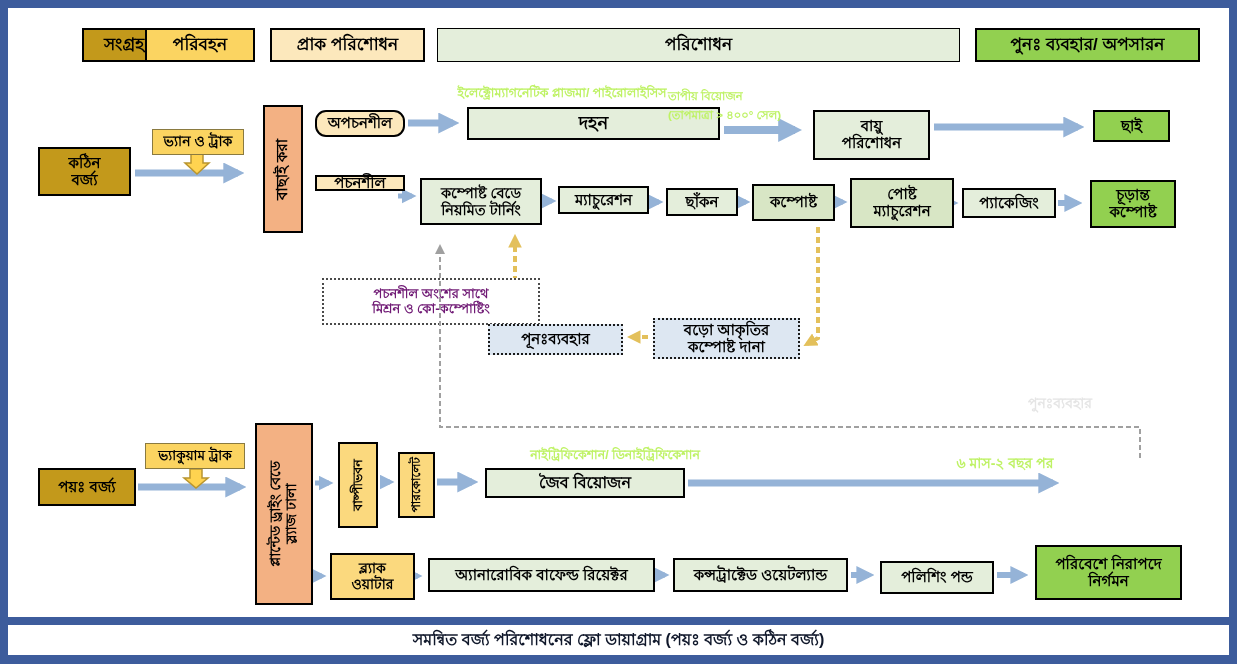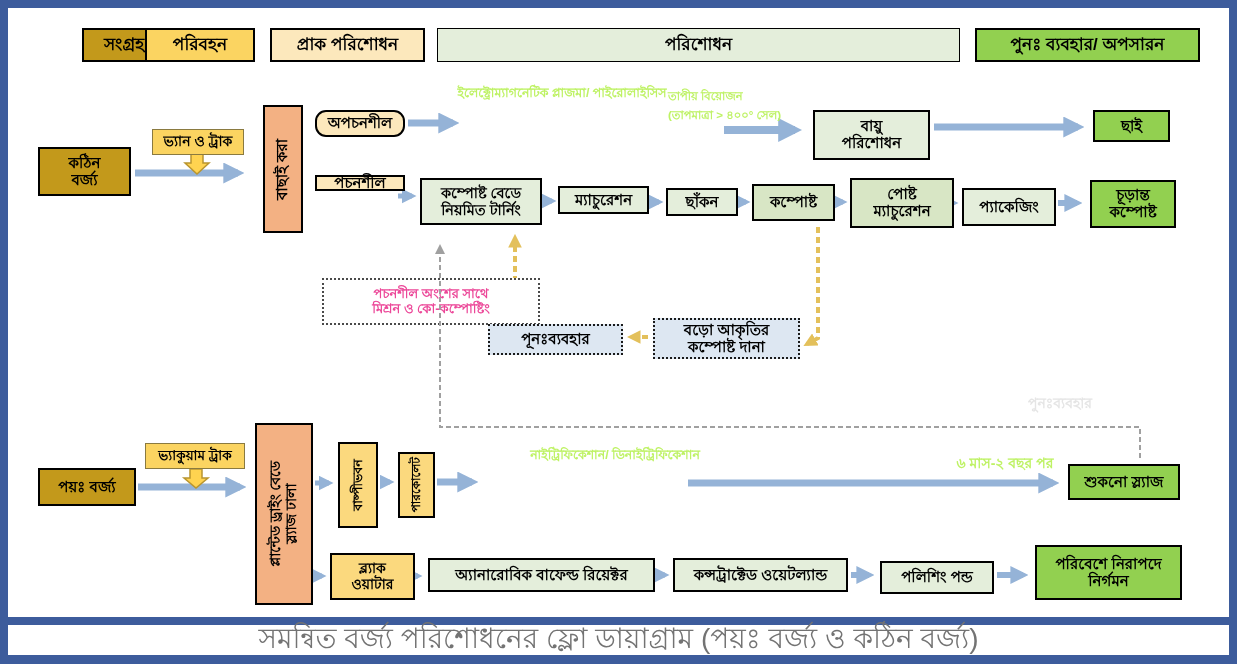--- a/index.html
+++ b/index.html
@@ -6,39 +6,39 @@
   .frame{
     position:relative;width:1237px;height:664px;
     background:#3D5C9C;overflow:hidden;
     font-family:"Liberation Sans","DejaVu Sans",sans-serif;
   }
   .canvas-bg{position:absolute;left:8px;top:8px;width:1221px;height:609px;background:#ffffff;}
   .titlebar{
     position:absolute;left:8px;top:625px;width:1221px;height:30px;background:#ffffff;
     display:flex;align-items:center;justify-content:center;
   }
-  .titlebar span{font-size:28px;font-weight:normal;color:#737373;}
+  .titlebar span{font-size:16px;font-weight:bold;color:#0f172a;}
   svg.layer{position:absolute;left:0;top:0;width:1237px;height:664px;}
   .node{
     position:absolute;display:flex;align-items:center;justify-content:center;
     text-align:center;font-weight:bold;color:#000;font-size:15px;line-height:1.12;
     white-space:pre-line;box-sizing:border-box;
   }
   .b2{border:2px solid #000;}
   .b1{border:1.5px solid #000;}
   .gold{background:#C3991B;}
   .yellow{background:#FBD461;}
   .pale{background:#FCE8BC;}
   .lgreen{background:#E4EEDB;}
   .lgreen2{background:#D8E6C5;}
   .bgreen{background:#92D050;}
   .salmon{background:#F3B183;}
   .syellow{background:#FBD97E;}
   .dotblue{background:#DDE7F2;border:2px dotted #1a1a1a;}
-  .notebox{background:#ffffff;border:2px dotted #4a4a4a;color:#ec4899;font-size:13px;}
+  .notebox{background:#ffffff;border:2px dotted #4a4a4a;color:#701a75;font-size:13px;}
   .lbl{position:absolute;font-weight:bold;color:#bef264;text-align:center;white-space:pre-line;}
   .rot{transform:rotate(-90deg);white-space:nowrap;flex:none;}
   .rot2{transform:rotate(-90deg);white-space:pre-line;flex:none;text-align:center;}
   .graylbl{color:#e5e5e5;font-weight:bold;}
 </style>
 </head>
 <body>
 
 <div class="frame">
   <div class="canvas-bg"></div>
@@ -93,35 +93,36 @@
   <div class="node bgreen b2" style="left:975px;top:28px;width:225px;height:34px;font-size:17px;">পুনঃ ব্যবহার/ অপসারন</div>
 
   <div class="node gold b2" style="left:38px;top:147px;width:93px;height:49px;">কঠিন
 বর্জ্য</div>
   <div class="node yellow" style="left:152px;top:129px;width:92px;height:26px;font-size:14px;border:1.5px solid #8A7A40;text-align:center;">ভ্যান ও ট্রাক</div>
   <div class="node salmon b2" style="left:263px;top:105px;width:40px;height:128px;">
     <span class="rot" style="font-size:15px;">বাছাই করা</span>
   </div>
   <div class="node pale b2" style="left:315px;top:110px;width:90px;height:27px;border-radius:11px;">অপচনশীল</div>
   <div class="lbl" style="left:432px;top:84px;width:260px;font-size:12.5px;">ইলেক্ট্রোম্যাগনেটিক প্লাজমা/ পাইরোলাইসিস</div>
+  <div class="node lgreen b2" style="left:467px;top:107px;width:253px;height:33px;font-size:18px;">দহন</div>
   <div class="lbl" style="left:668px;top:88px;width:155px;font-size:11.5px;text-align:left;">তাপীয় বিয়োজন
 (তাপমাত্রা &gt; ৪০০° সেল)</div>
   <div class="node lgreen b2" style="left:813px;top:110px;width:117px;height:50px;">বায়ু
 পরিশোধন</div>
   <div class="node bgreen b2" style="left:1093px;top:110px;width:77px;height:32px;">ছাই</div>
 
   <div class="node pale b2" style="left:315px;top:175px;width:90px;height:16px;">পচনশীল</div>
   <div class="node lgreen" style="left:420px;top:178px;width:122px;height:47px;font-size:14.5px;border:2.5px solid #000;">কম্পোষ্ট বেডে
 নিয়মিত টার্নিং</div>
   <div class="node lgreen b2" style="left:558px;top:186px;width:91px;height:28px;">ম্যাচুরেশন</div>
   <div class="node lgreen b2" style="left:666px;top:188px;width:72px;height:28px;">ছাঁকন</div>
   <div class="node lgreen2 b2" style="left:752px;top:184px;width:83px;height:37px;">কম্পোষ্ট</div>
   <div class="node lgreen2 b2" style="left:850px;top:178px;width:104px;height:50px;">পোষ্ট
 ম্যাচুরেশন</div>
-  <div class="node lgreen b2" style="left:962px;top:188px;width:94px;height:38px;">প্যাকেজিং</div>
+  <div class="node lgreen b2" style="left:962px;top:188px;width:94px;height:30px;">প্যাকেজিং</div>
   <div class="node bgreen b2" style="left:1090px;top:180px;width:86px;height:48px;">চূড়ান্ত
 কম্পোষ্ট</div>
 
   <div class="node notebox" style="left:322px;top:278px;width:218px;height:47px;">পচনশীল অংশের সাথে
 মিশ্রন ও কো-কম্পোষ্টিং</div>
   <div class="node dotblue" style="left:488px;top:324px;width:135px;height:31px;">পূনঃব্যবহার</div>
   <div class="node dotblue" style="left:653px;top:318px;width:147px;height:41px;">বড়ো আকৃতির
 কম্পোষ্ট দানা</div>
   <div class="lbl graylbl" style="left:1005px;top:392px;width:110px;font-size:14px;">পুনঃব্যবহার</div>
 
@@ -131,22 +132,22 @@
     <span class="rot2" style="width:176px;font-size:14px;">প্লান্টেড ড্রাইং বেডে
 স্ল্যাজ ঢালা</span>
   </div>
   <div class="node syellow b2" style="left:338px;top:442px;width:40px;height:86px;">
     <span class="rot" style="font-size:12.5px;">বাষ্পীভবন</span>
   </div>
   <div class="node syellow b2" style="left:398px;top:452px;width:37px;height:66px;">
     <span class="rot" style="font-size:12px;">পারকোলেট</span>
   </div>
   <div class="lbl" style="left:505px;top:446px;width:220px;font-size:12.5px;">নাইট্রিফিকেশান/ ডিনাইট্রিফিকেশান</div>
+  <div class="node lgreen" style="left:485px;top:468px;width:200px;height:30px;font-size:16px;border:2.5px solid #000;">জৈব বিয়োজন</div>
   <div class="lbl" style="left:930px;top:452px;width:150px;font-size:14px;">৬ মাস-২ বছর পর</div>
-  <div class="node bgreen b2" style="left:1068px;top:464px;width:112px;height:36px;">শুকনো স্ল্যাজ</div>
 
   <div class="node syellow b2" style="left:330px;top:553px;width:85px;height:47px;font-size:14px;">ব্ল্যাক
 ওয়াটার</div>
   <div class="node lgreen b2" style="left:428px;top:558px;width:227px;height:34px;">অ্যানারোবিক বাফেল্ড রিয়েক্টর</div>
   <div class="node lgreen b2" style="left:673px;top:558px;width:175px;height:34px;">কন্সট্রাক্টেড ওয়েটল্যান্ড</div>
   <div class="node lgreen b2" style="left:880px;top:561px;width:114px;height:33px;">পলিশিং পন্ড</div>
   <div class="node bgreen b2" style="left:1035px;top:545px;width:147px;height:55px;">পরিবেশে নিরাপদে
 নির্গমন</div>
 
   <svg class="layer" viewBox="0 0 1237 664" style="pointer-events:none;">

